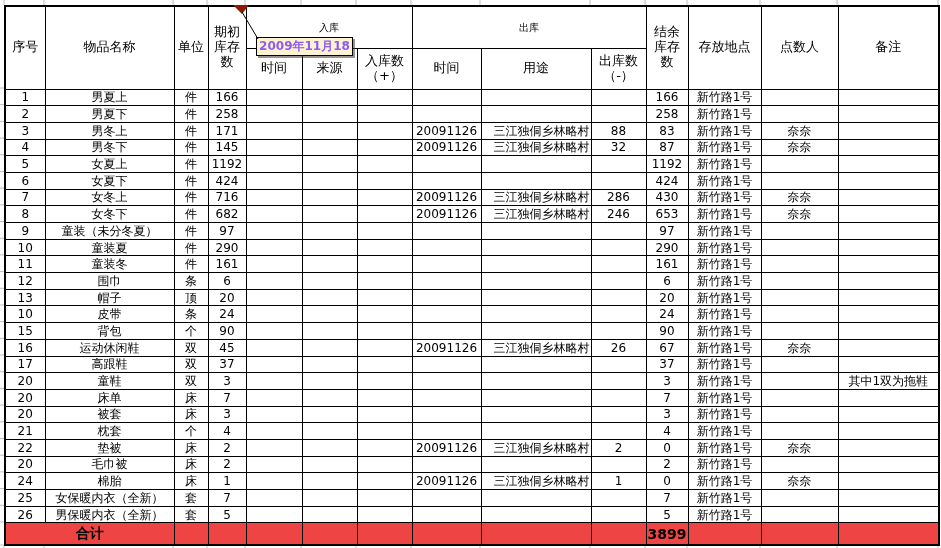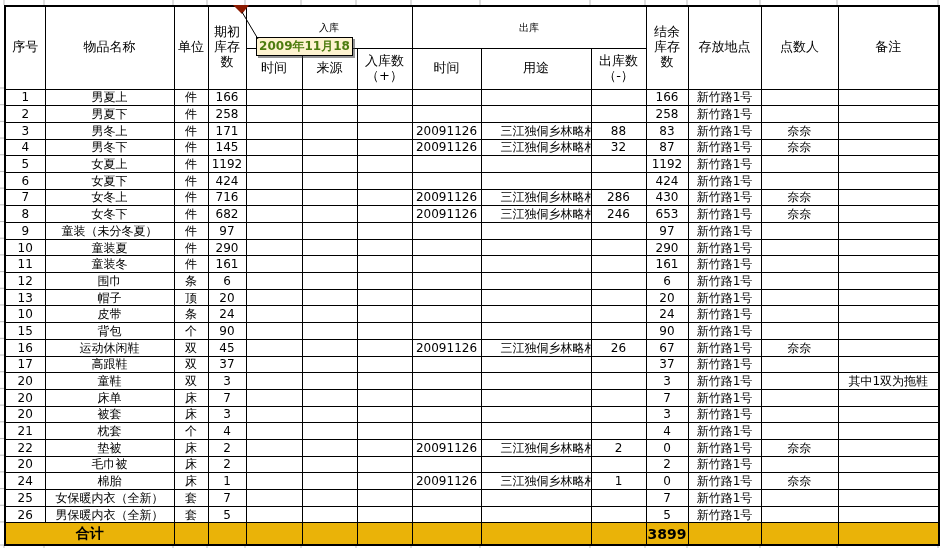--- a/index.html
+++ b/index.html
@@ -9,26 +9,26 @@
   table.sheet{position:absolute;left:4px;top:5px;width:934px;border-collapse:collapse;
               table-layout:fixed;border:2px solid #000;background:#fff;}
   th,td{border:1px solid #000;padding:0;overflow:hidden;text-align:center;vertical-align:middle;
         font-family:"DejaVu Sans",sans-serif;color:#000;}
   thead th{font-weight:normal;font-size:13px;line-height:1.15;white-space:pre-line;margin-top:24px;}
   thead tr.grp{height:42px;}
   thead tr.sub{height:41px;}
   thead th.big{font-size:10px;}
   tbody tr{height:16.7px;}
   tbody td{font-size:12px;line-height:14px;white-space:nowrap;}
-  tbody td.purpose{text-align:left;padding-left:19px;}
+  tbody td.purpose{text-align:left;padding-left:12px;}
   tfoot tr{height:22px;}
-  tfoot td{background:#eab308;font-weight:bold;font-size:14px;}
+  tfoot td{background:#ef4444;font-weight:bold;font-size:14px;}
   .comment{position:absolute;left:256px;top:37px;width:95px;height:17px;background:#FEF3D0;
            border:1px solid #000;box-shadow:2px 2px 0 rgba(60,60,60,.55);
-           font-size:12px;font-weight:bold;color:#4d7c0f;text-align:center;line-height:17px;
+           font-size:12px;font-weight:bold;color:#8b5cf6;text-align:center;line-height:17px;
            white-space:nowrap;z-index:5;}
 </style>
 </head>
 <body>
 
 <div class="stage">
 
   <svg class="decor" id="ticks">
       <line x1="4" y1="0" x2="4" y2="5" stroke="#bdbdbd" stroke-width="1"></line>
       <line x1="4" y1="545" x2="4" y2="548" stroke="#bdbdbd" stroke-width="1"></line>

